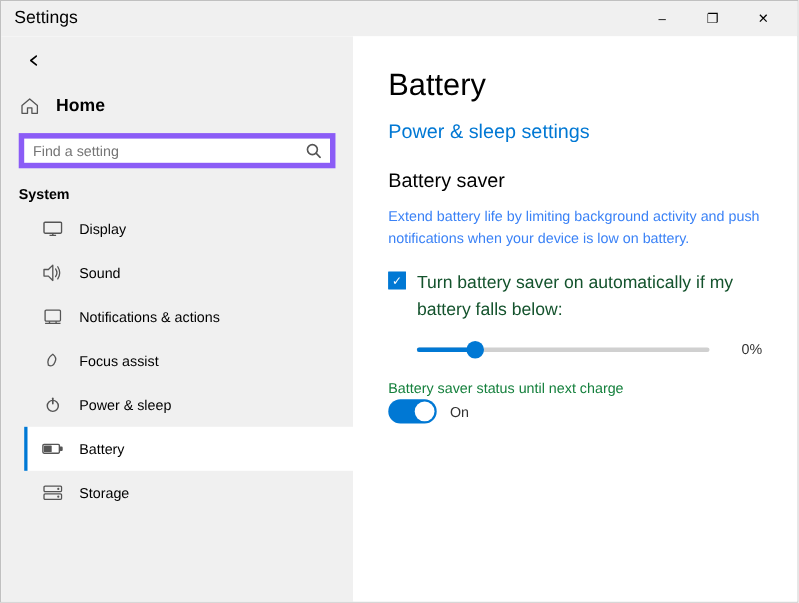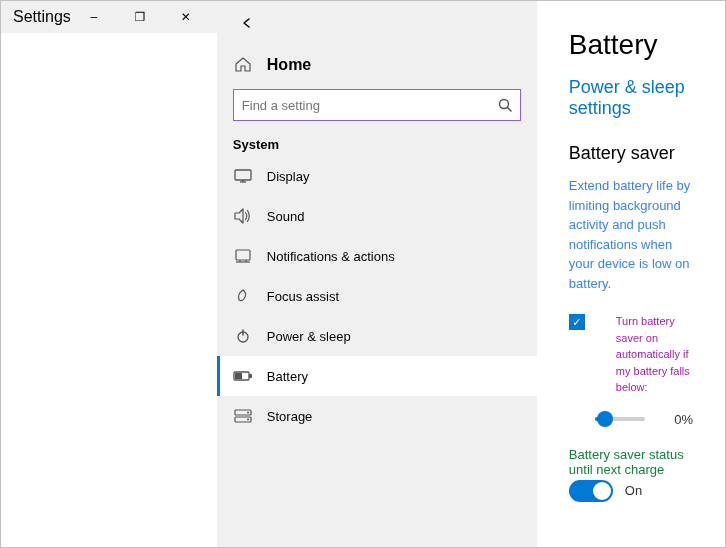--- a/index.html
+++ b/index.html
@@ -9,21 +9,21 @@
       height: 548px;
       background: #f0f0f0;
       overflow: hidden;
     }
 
     .window {
       width: 726px;
       height: 548px;
       background: #fff;
       display: flex;
-      flex-direction: row;
+      flex-direction: column;
       border: 1px solid #c0c0c0;
     }
 
     
     .title-bar {
       display: flex;
       align-items: center;
       justify-content: space-between;
       background: #f0f0f0;
       height: 32px;
@@ -93,21 +93,21 @@
       gap: 14px;
       cursor: pointer;
       font-weight: bold;
     }
 
     .search-box {
       margin: 4px 16px 8px 16px;
       display: flex;
       align-items: center;
       background: #fff;
-      border: 1px solid #8b5cf6;
+      border: 5px solid #8b5cf6;
       height: 32px;
       padding: 0 8px;
     }
     .search-input {
       flex: 1;
       border: none;
       outline: none;
       font-size: 13px;
       background: transparent;
       color: #666;
@@ -122,20 +122,21 @@
 
     .sidebar-item {
       display: flex;
       align-items: center;
       padding: 10px 16px;
       gap: 14px;
       cursor: pointer;
       font-size: 13px;
       color: #000;
       position: relative;
+      margin-left: 21px;
     }
     .sidebar-item.active {
       background: #fff;
       border-left: 3px solid #0078d4;
       padding-left: 13px;
     }
 
     .icon-shape {
       width: 20px;
       height: 20px;
@@ -206,24 +207,23 @@
       flex-shrink: 0;
       margin-top: 1px;
       cursor: pointer;
     }
     .checkbox-check {
       color: #fff;
       font-size: 11px;
     }
 
     .checkbox-label {
-      font-size: 11px;
-      color: #a21caf;
+      font-size: 16px;
+      color: #14532d;
       line-height: 1.5;
-      margin-left: 21px;
     }
 
     .slider-row {
       display: flex;
       align-items: center;
       gap: 12px;
       margin-bottom: 20px;
       margin-left: 26px;
     }
 

